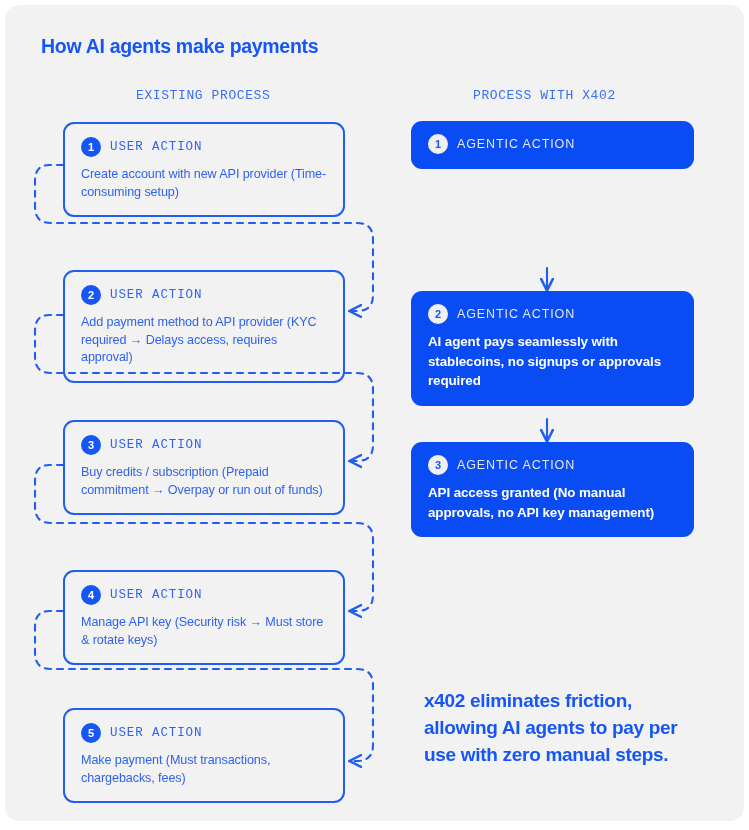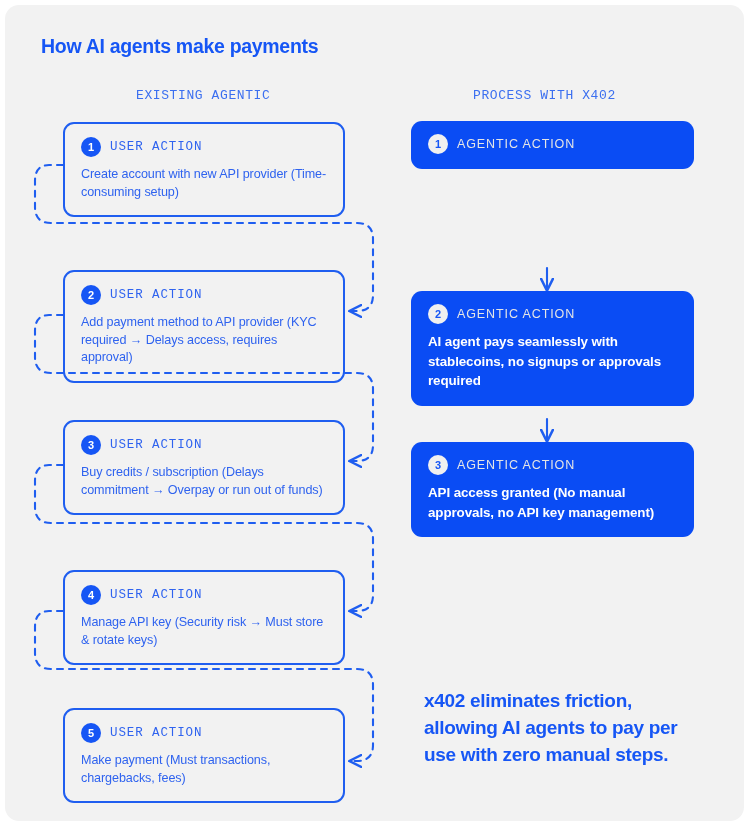--- a/index.html
+++ b/index.html
@@ -162,21 +162,21 @@
     letter-spacing: -0.3px;
   }
 </style>
 </head>
 <body>
 
 <div id="canvas">
 
   <div id="title">How AI agents make payments</div>
 
-  <div class="col-header" id="hdr-left">EXISTING AGENTIC</div>
+  <div class="col-header" id="hdr-left">EXISTING PROCESS</div>
   <div class="col-header" id="hdr-right">PROCESS WITH X402</div>
 
   <svg id="links" viewBox="0 0 739 816" width="739" height="816">
     <defs>
       <marker id="dashArrow" viewBox="0 0 10 10" refX="8.5" refY="5" markerWidth="7" markerHeight="7" orient="auto-start-reverse">
         <path d="M 0.5 0.8 L 9 5 L 0.5 9.2" fill="none" stroke="#1f5ef0" stroke-width="1.7" stroke-linecap="round" stroke-linejoin="round"></path>
       </marker>
       <marker id="solidArrow" viewBox="0 0 10 10" refX="8.5" refY="5" markerWidth="7" markerHeight="7" orient="auto-start-reverse">
         <path d="M 0.5 0.8 L 9 5 L 0.5 9.2" fill="none" stroke="#1f5ef0" stroke-width="1.7" stroke-linecap="round" stroke-linejoin="round"></path>
       </marker>
@@ -217,21 +217,21 @@
       <span class="kicker-left">USER ACTION</span>
     </div>
     <div class="body-left">Add payment method to API provider (KYC required → Delays access, requires approval)</div>
   </div>
 
   <div class="card-left" style="top:415px;">
     <div class="hd">
       <span class="badge-left">3</span>
       <span class="kicker-left">USER ACTION</span>
     </div>
-    <div class="body-left">Buy credits / subscription (Delays commitment → Overpay or run out of funds)</div>
+    <div class="body-left">Buy credits / subscription (Prepaid commitment → Overpay or run out of funds)</div>
   </div>
 
   <div class="card-left" style="top:565px;">
     <div class="hd">
       <span class="badge-left">4</span>
       <span class="kicker-left">USER ACTION</span>
     </div>
     <div class="body-left">Manage API key (Security risk → Must store &amp; rotate keys)</div>
   </div>
 

